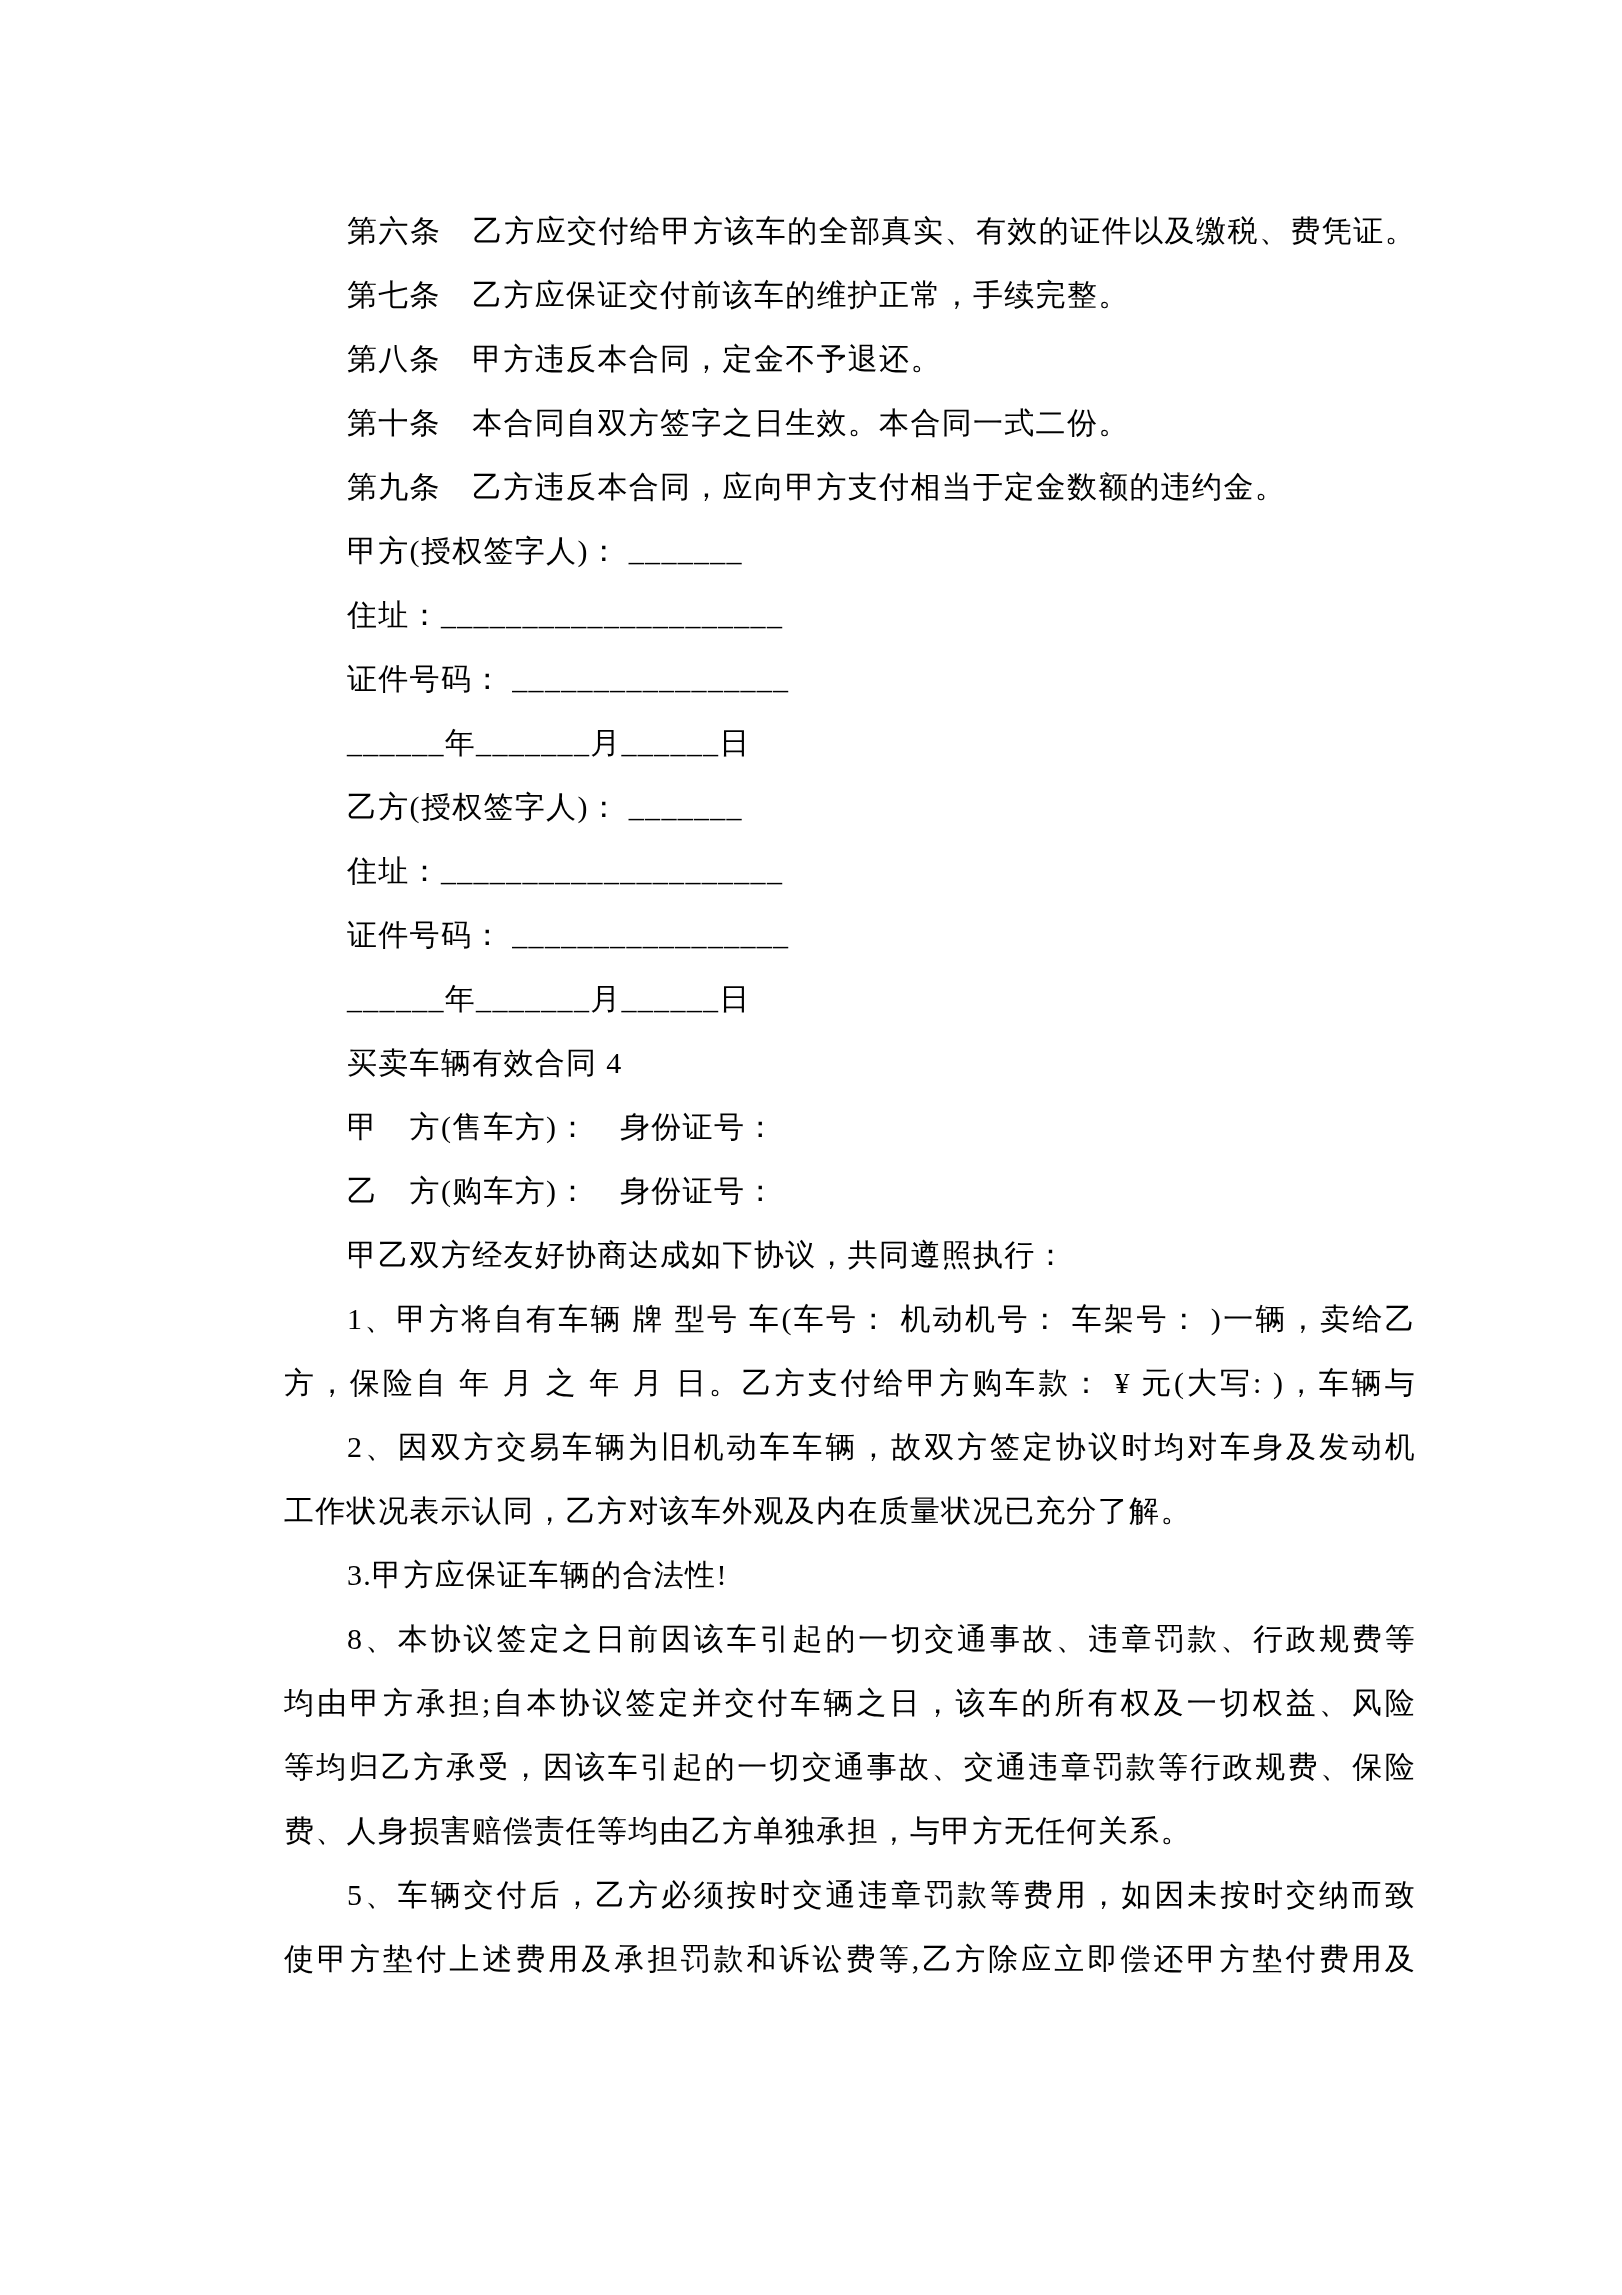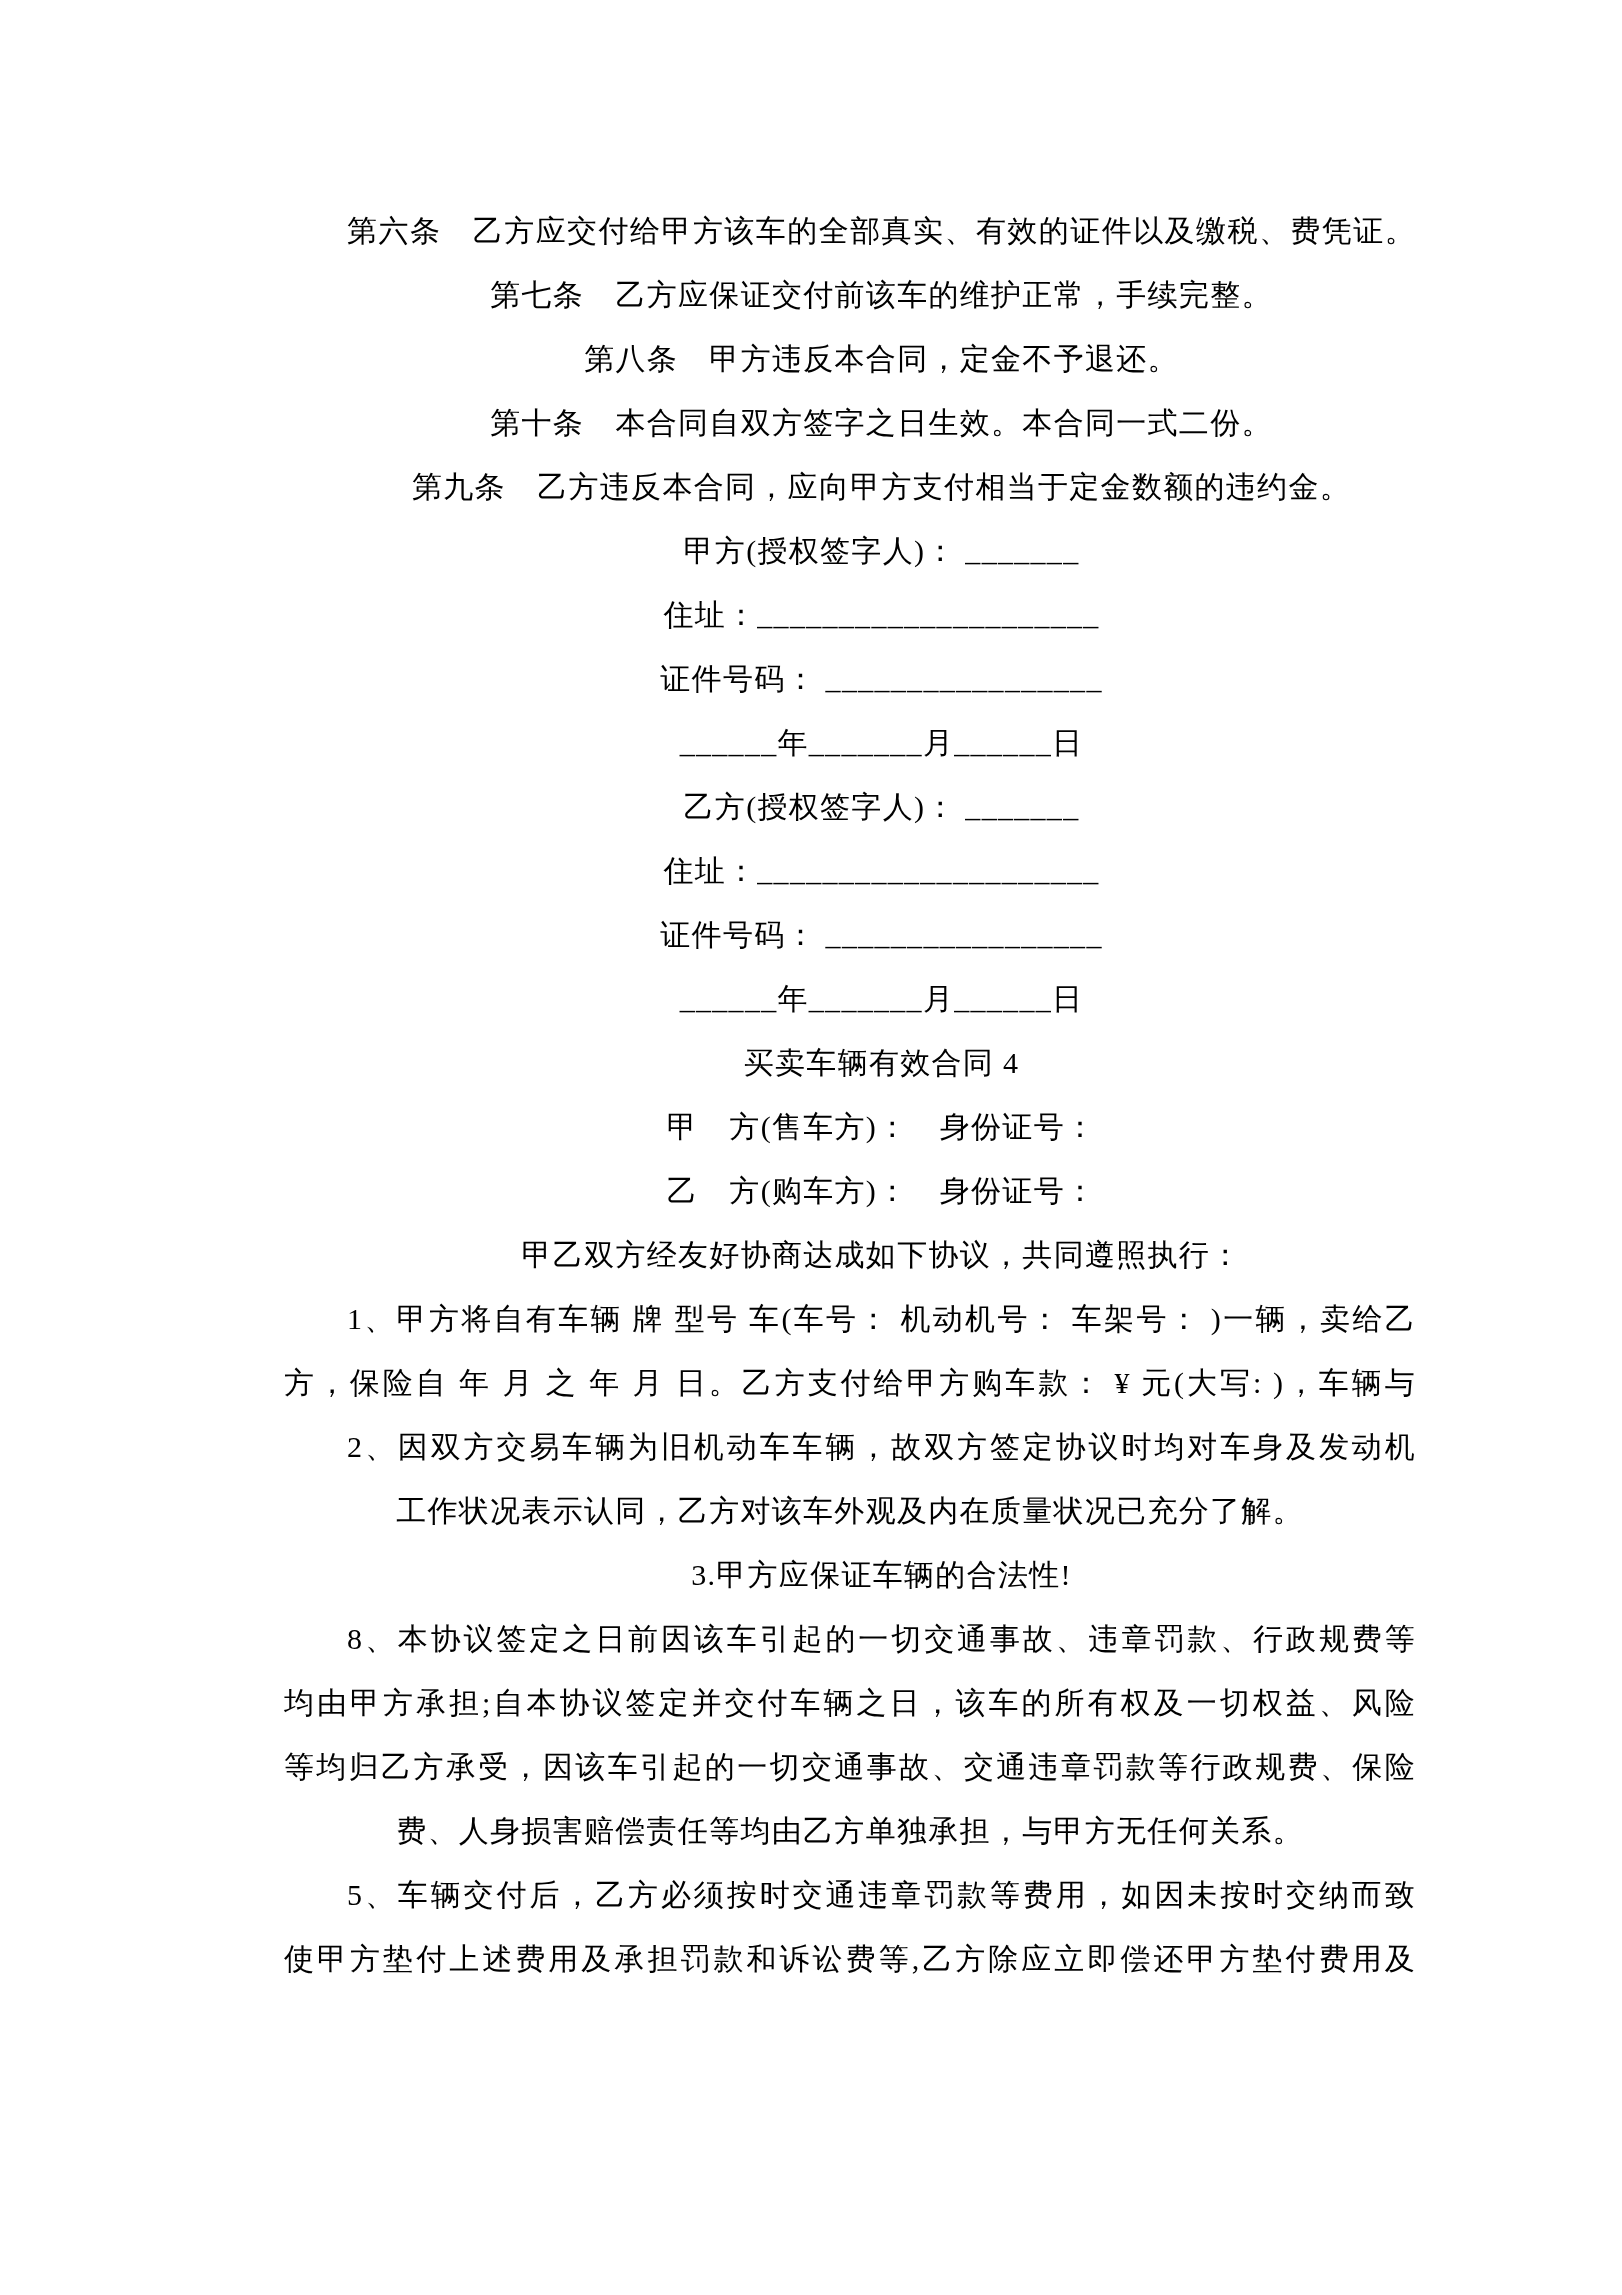--- a/index.html
+++ b/index.html
@@ -23,21 +23,21 @@
     width: 1132px;
     margin-left: 48px;
   }
   .line {
     height: 64px;
     line-height: 64px;
     font-size: 30px;
     letter-spacing: 1.3px;
     color: #000000;
     white-space: pre-wrap;
-    text-align: center;
+    text-align: left;
   }
   .ind {
     text-indent: 63px;
   }
   .just {
     text-align: justify;
     text-align-last: justify;
   }
 </style>
 </head>

